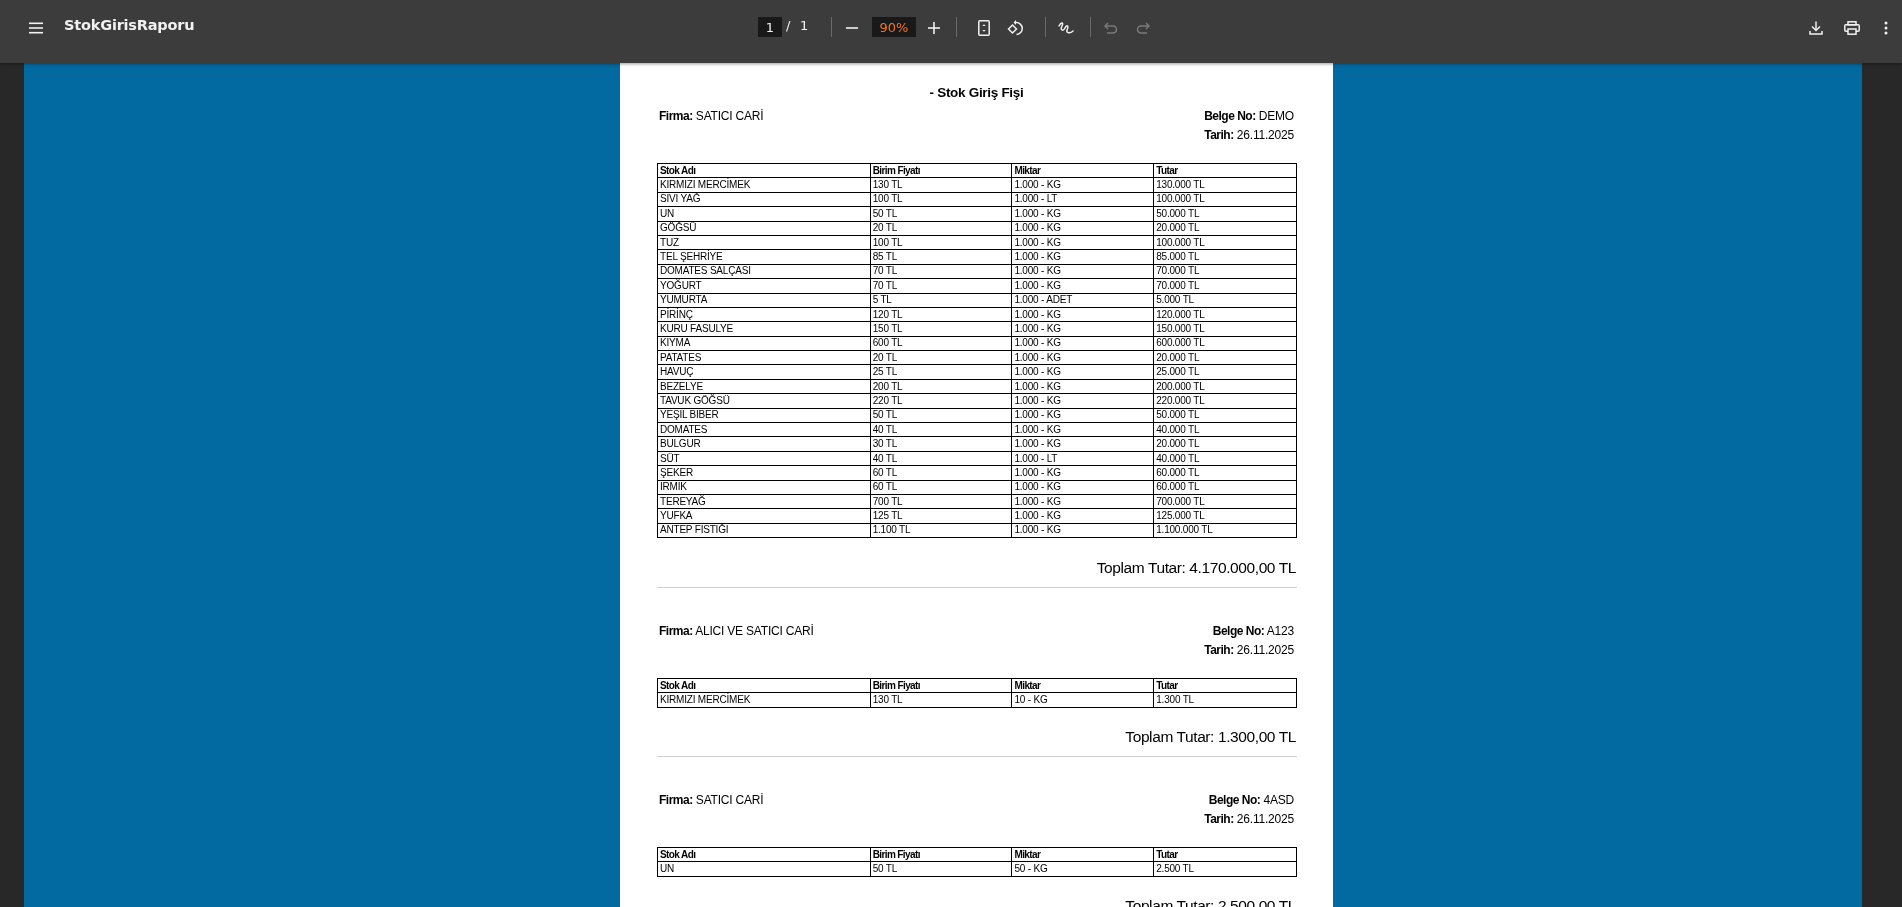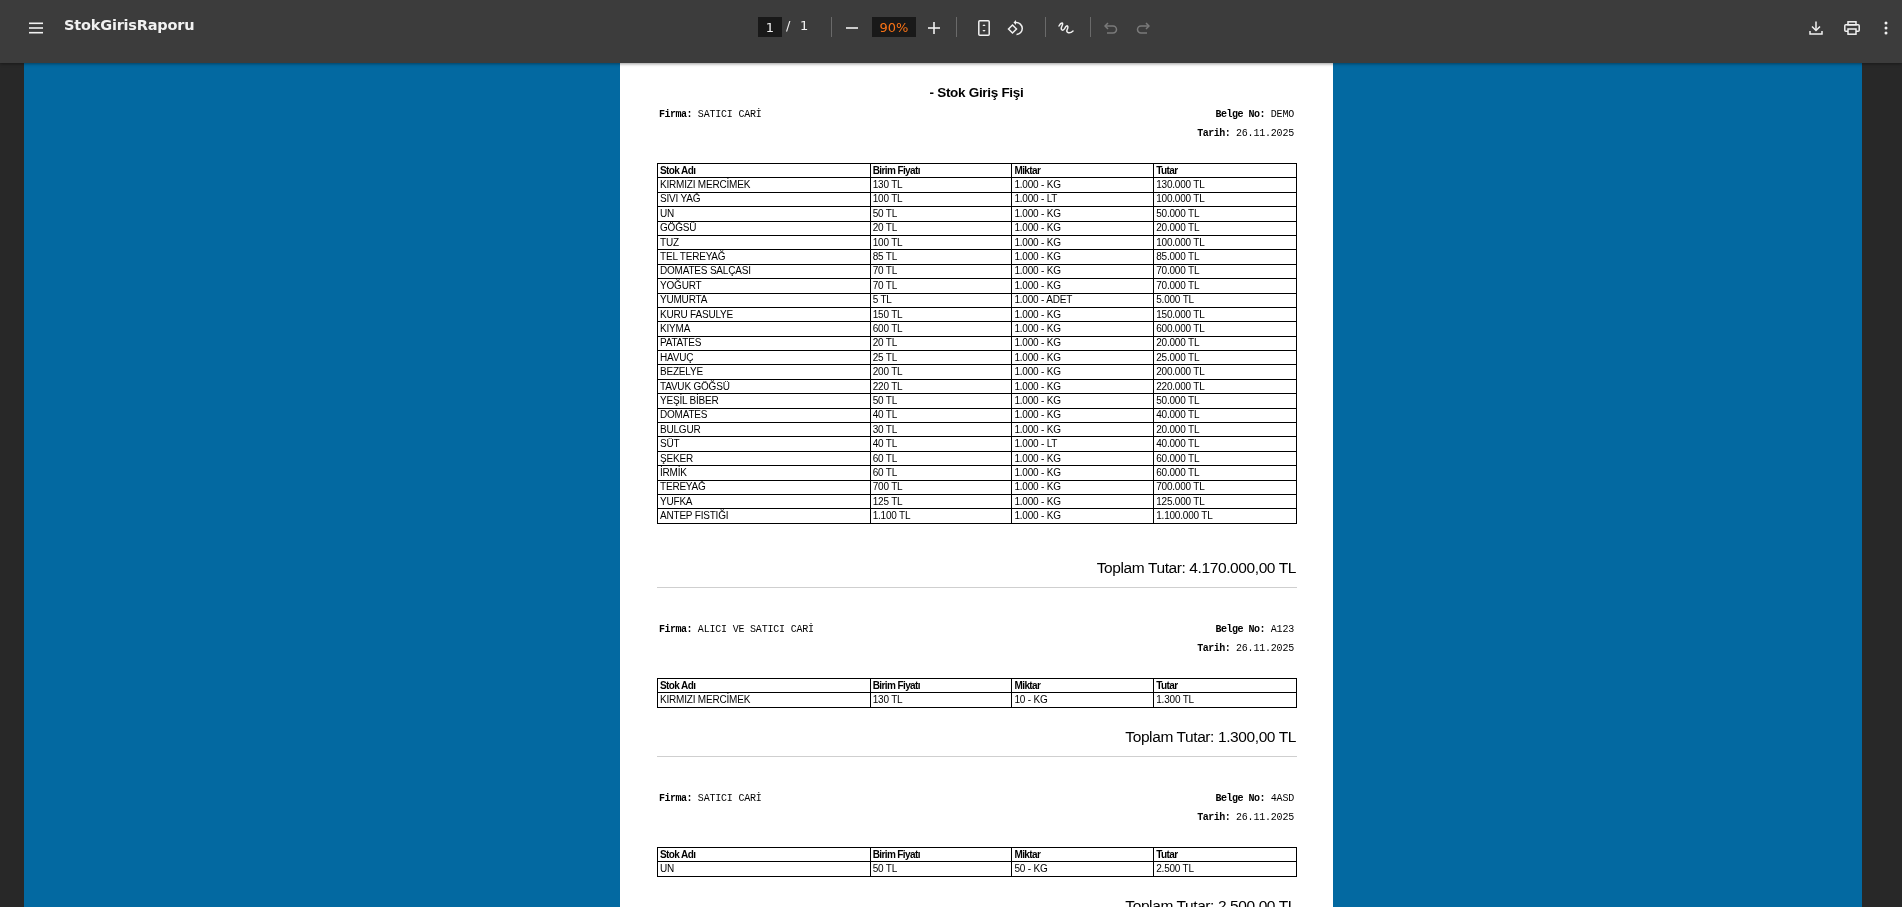--- a/index.html
+++ b/index.html
@@ -29,21 +29,21 @@
   .icon-btn { position: absolute; top: 12px; width: 32px; height: 32px; display: flex; align-items: center; justify-content: center; cursor: pointer; }
   .icon-btn svg { display: block; }
 
   .viewer { position: absolute; left: 0; top: 55px; width: 1838px; height: 852px; background: #0369a1; overflow: hidden; margin-left: 24px; }
   .page {
     position: absolute; left: 596px; top: 2px; width: 713px; height: 980px;
     background: #ffffff; color: #000;
     font-family: "Liberation Sans", sans-serif;
   }
   .doc-title { position: absolute; left: 0; width: 713px; top: 28px; text-align: center; font-size: 13.5px; font-weight: bold; letter-spacing: -0.3px; }
-  .meta { position: absolute; font-size: 10px; letter-spacing: -0.2px; white-space: nowrap; font-family: Liberation Mono, monospace; }
+  .meta { position: absolute; font-size: 12px; letter-spacing: -0.2px; white-space: nowrap; }
   .meta b { font-weight: bold; letter-spacing: -0.5px; }
   .meta-left { left: 39px; }
   .meta-right { right: 39px; text-align: center; }
   table.stok {
     position: absolute; left: 37px; width: 640px;
     border-collapse: collapse; font-size: 10px; letter-spacing: -0.2px; border-radius: 30px;
   }
   table.stok th, table.stok td {
     border: 1px solid #000; padding: 0 2px; height: 14.4px; line-height: 12px;
     text-align: left; white-space: nowrap; font-weight: normal;
@@ -200,21 +200,21 @@
             <td>1.000 - KG</td>
             <td>20.000 TL</td>
           </tr>
           <tr>
             <td>TUZ</td>
             <td>100 TL</td>
             <td>1.000 - KG</td>
             <td>100.000 TL</td>
           </tr>
           <tr>
-            <td>TEL TEREYAĞ</td>
+            <td>TEL ŞEHRİYE</td>
             <td>85 TL</td>
             <td>1.000 - KG</td>
             <td>85.000 TL</td>
           </tr>
           <tr>
             <td>DOMATES SALÇASI</td>
             <td>70 TL</td>
             <td>1.000 - KG</td>
             <td>70.000 TL</td>
           </tr>
@@ -222,20 +222,26 @@
             <td>YOĞURT</td>
             <td>70 TL</td>
             <td>1.000 - KG</td>
             <td>70.000 TL</td>
           </tr>
           <tr>
             <td>YUMURTA</td>
             <td>5 TL</td>
             <td>1.000 - ADET</td>
             <td>5.000 TL</td>
+          </tr>
+          <tr>
+            <td>PİRİNÇ</td>
+            <td>120 TL</td>
+            <td>1.000 - KG</td>
+            <td>120.000 TL</td>
           </tr>
           <tr>
             <td>KURU FASULYE</td>
             <td>150 TL</td>
             <td>1.000 - KG</td>
             <td>150.000 TL</td>
           </tr>
           <tr>
             <td>KIYMA</td>
             <td>600 TL</td>

